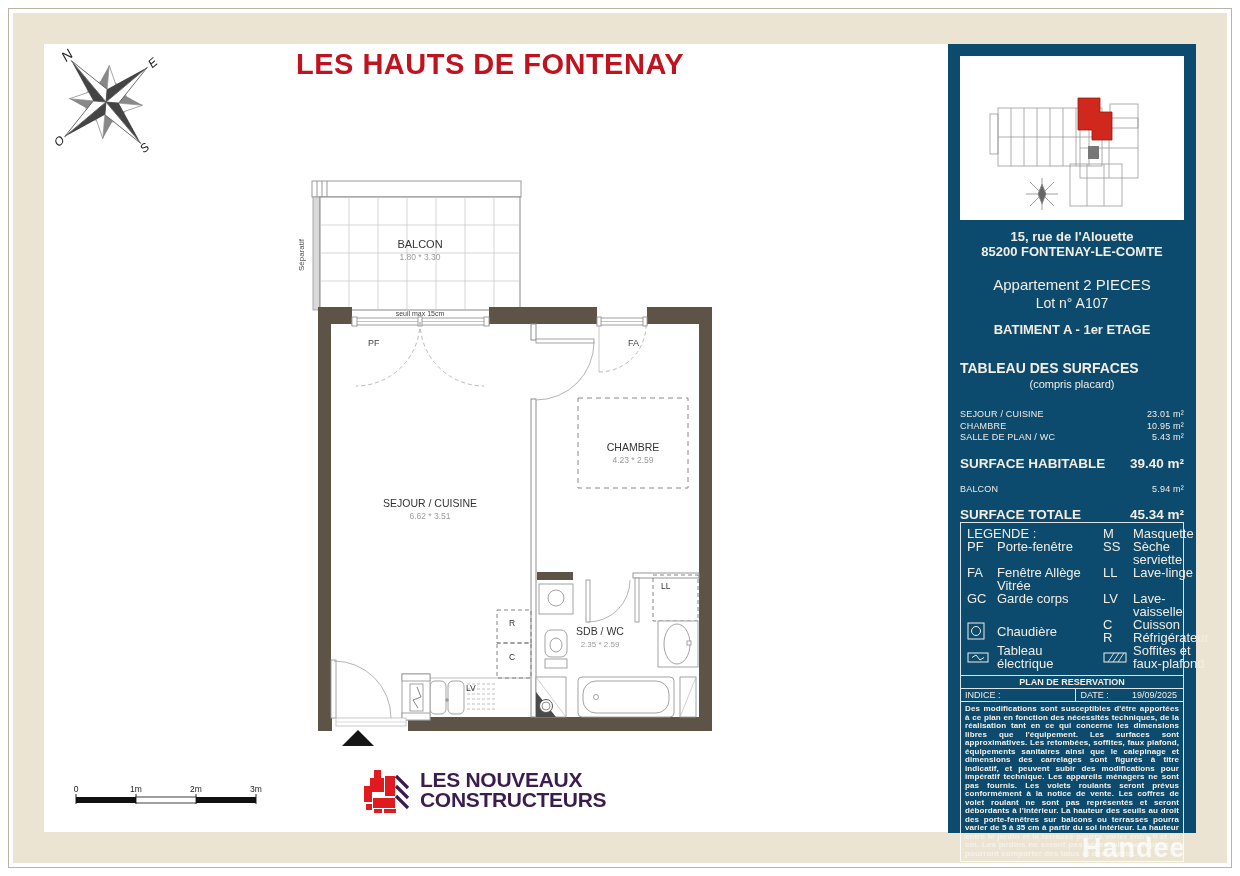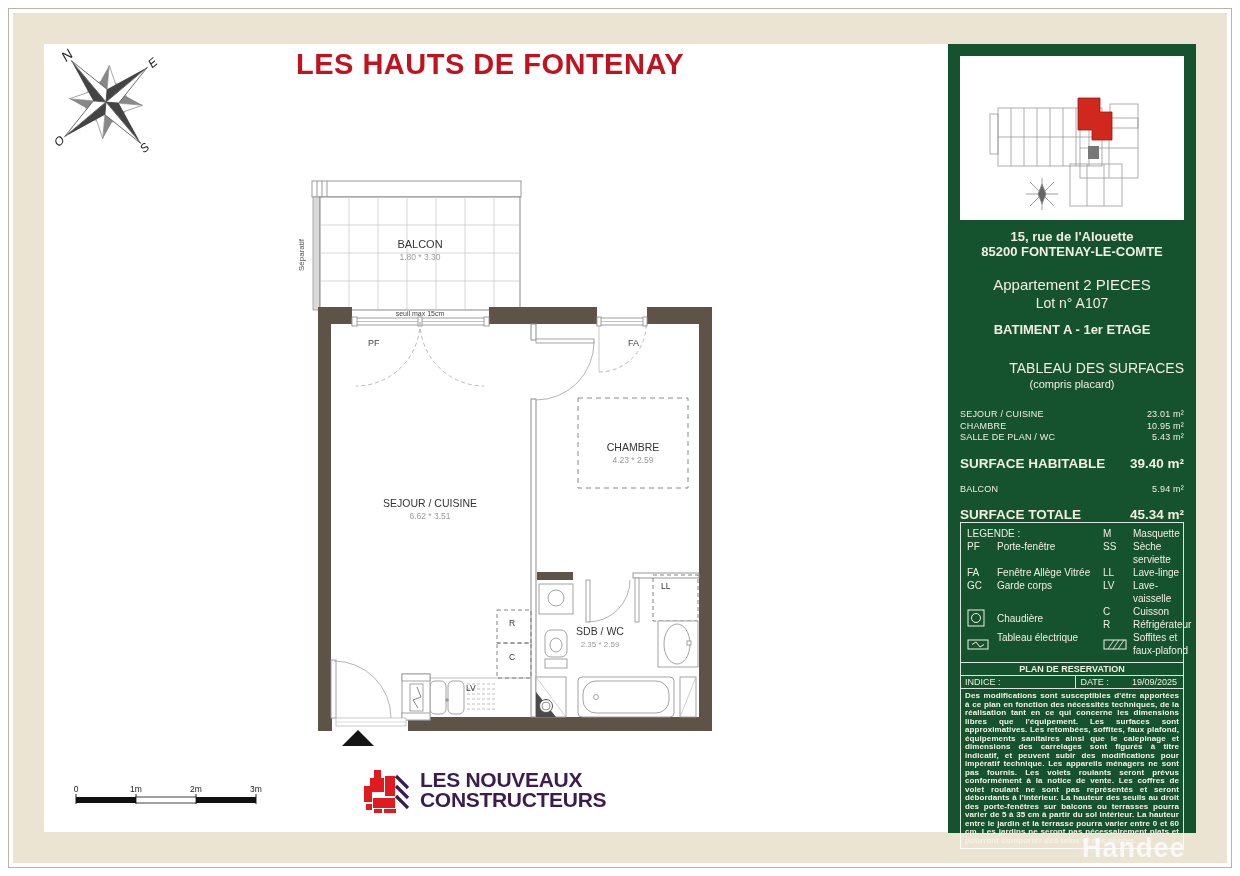--- a/index.html
+++ b/index.html
@@ -13,34 +13,34 @@
   
   .compass{position:absolute;left:46px;top:38px;}
   
   .plan{position:absolute;left:290px;top:160px;}
   
   .scalebar{position:absolute;left:68px;top:784px;}
   
   .logo{position:absolute;left:360px;top:764px;display:flex;align-items:center;gap:8px;justify-content:center;}
   .logo-text{font-weight:bold;color:#3a1d4e;font-size:21px;line-height:.95;letter-spacing:-.3px;}
   
-  .sidebar{position:absolute;left:948px;top:44px;width:248px;height:789px;background:#14532d;box-sizing:border-box;padding:12px 12px 10px 12px;color:#f3ede2;display:flex;flex-direction:column;}
+  .sidebar{position:absolute;left:948px;top:44px;width:248px;height:789px;background:#0c4a6e;box-sizing:border-box;padding:12px 12px 10px 12px;color:#f3ede2;display:flex;flex-direction:column;}
   .keyplan{background:#fff;height:164px;width:100%;}
   .addr{margin-top:9px;text-align:center;font-weight:bold;font-size:13px;line-height:1.18;}
   .apt{margin-top:15px;text-align:center;font-size:15px;line-height:1.3;}
   .apt .lot{font-size:14px;}
   .batiment{margin-top:10px;text-align:center;font-weight:bold;font-size:13px;}
-  .surf-title{margin-top:23px;text-align:right;font-weight:normal;font-size:14px;}
+  .surf-title{margin-top:23px;text-align:left;font-weight:bold;font-size:14px;}
   .surf-sub{text-align:center;font-size:11px;margin-top:2px;}
   .surf-rows{margin-top:19px;}
   .srow{display:flex;justify-content:space-between;font-size:9px;letter-spacing:.2px;line-height:11.5px;}
   .bigrow{display:flex;justify-content:space-between;font-weight:bold;font-size:13.5px;margin-top:12px;}
   .bigrow .v{font-size:13.5px;}
   .balcrow{margin-top:13px;}
-  .legend{margin-top:auto;border:1px solid rgba(255,255,255,.85);padding:4px 6px 5px 6px;display:grid;grid-template-columns:28px 104px 28px 1fr;font-size:10px;line-height:13px;column-gap:2px;}
+  .legend{margin-top:auto;border:1px solid rgba(255,255,255,.85);padding:4px 6px 5px 6px;display:grid;grid-template-columns:28px 104px 28px 1fr;font-size:13px;line-height:13px;column-gap:2px;}
   .legend .span2{grid-column:1/3;}
   .legend .boiler-cell{grid-row:5/7;display:flex;align-items:center;}
   .legend .chaud-cell{grid-row:5/7;display:flex;align-items:center;}
   .legend .iconcell{display:flex;align-items:center;}
   .resv{border:1px solid rgba(255,255,255,.85);border-top:none;}
   .resv-title{text-align:center;font-size:9px;font-weight:bold;border-bottom:1px solid rgba(255,255,255,.85);padding:1px 0;}
   .resv-row{display:flex;font-size:9px;}
   .resv-row .c1{width:52%;border-right:1px solid rgba(255,255,255,.85);padding:1px 4px;box-sizing:border-box;}
   .resv-row .c2{flex:1;display:flex;justify-content:space-between;padding:1px 6px 1px 4px;}
   .disclaimer{border:1px solid rgba(255,255,255,.85);border-top:none;padding:3px 4px;font-size:8px;line-height:8.5px;text-align:justify;font-weight:600;letter-spacing:.1px;color:#f6f1e7;}

